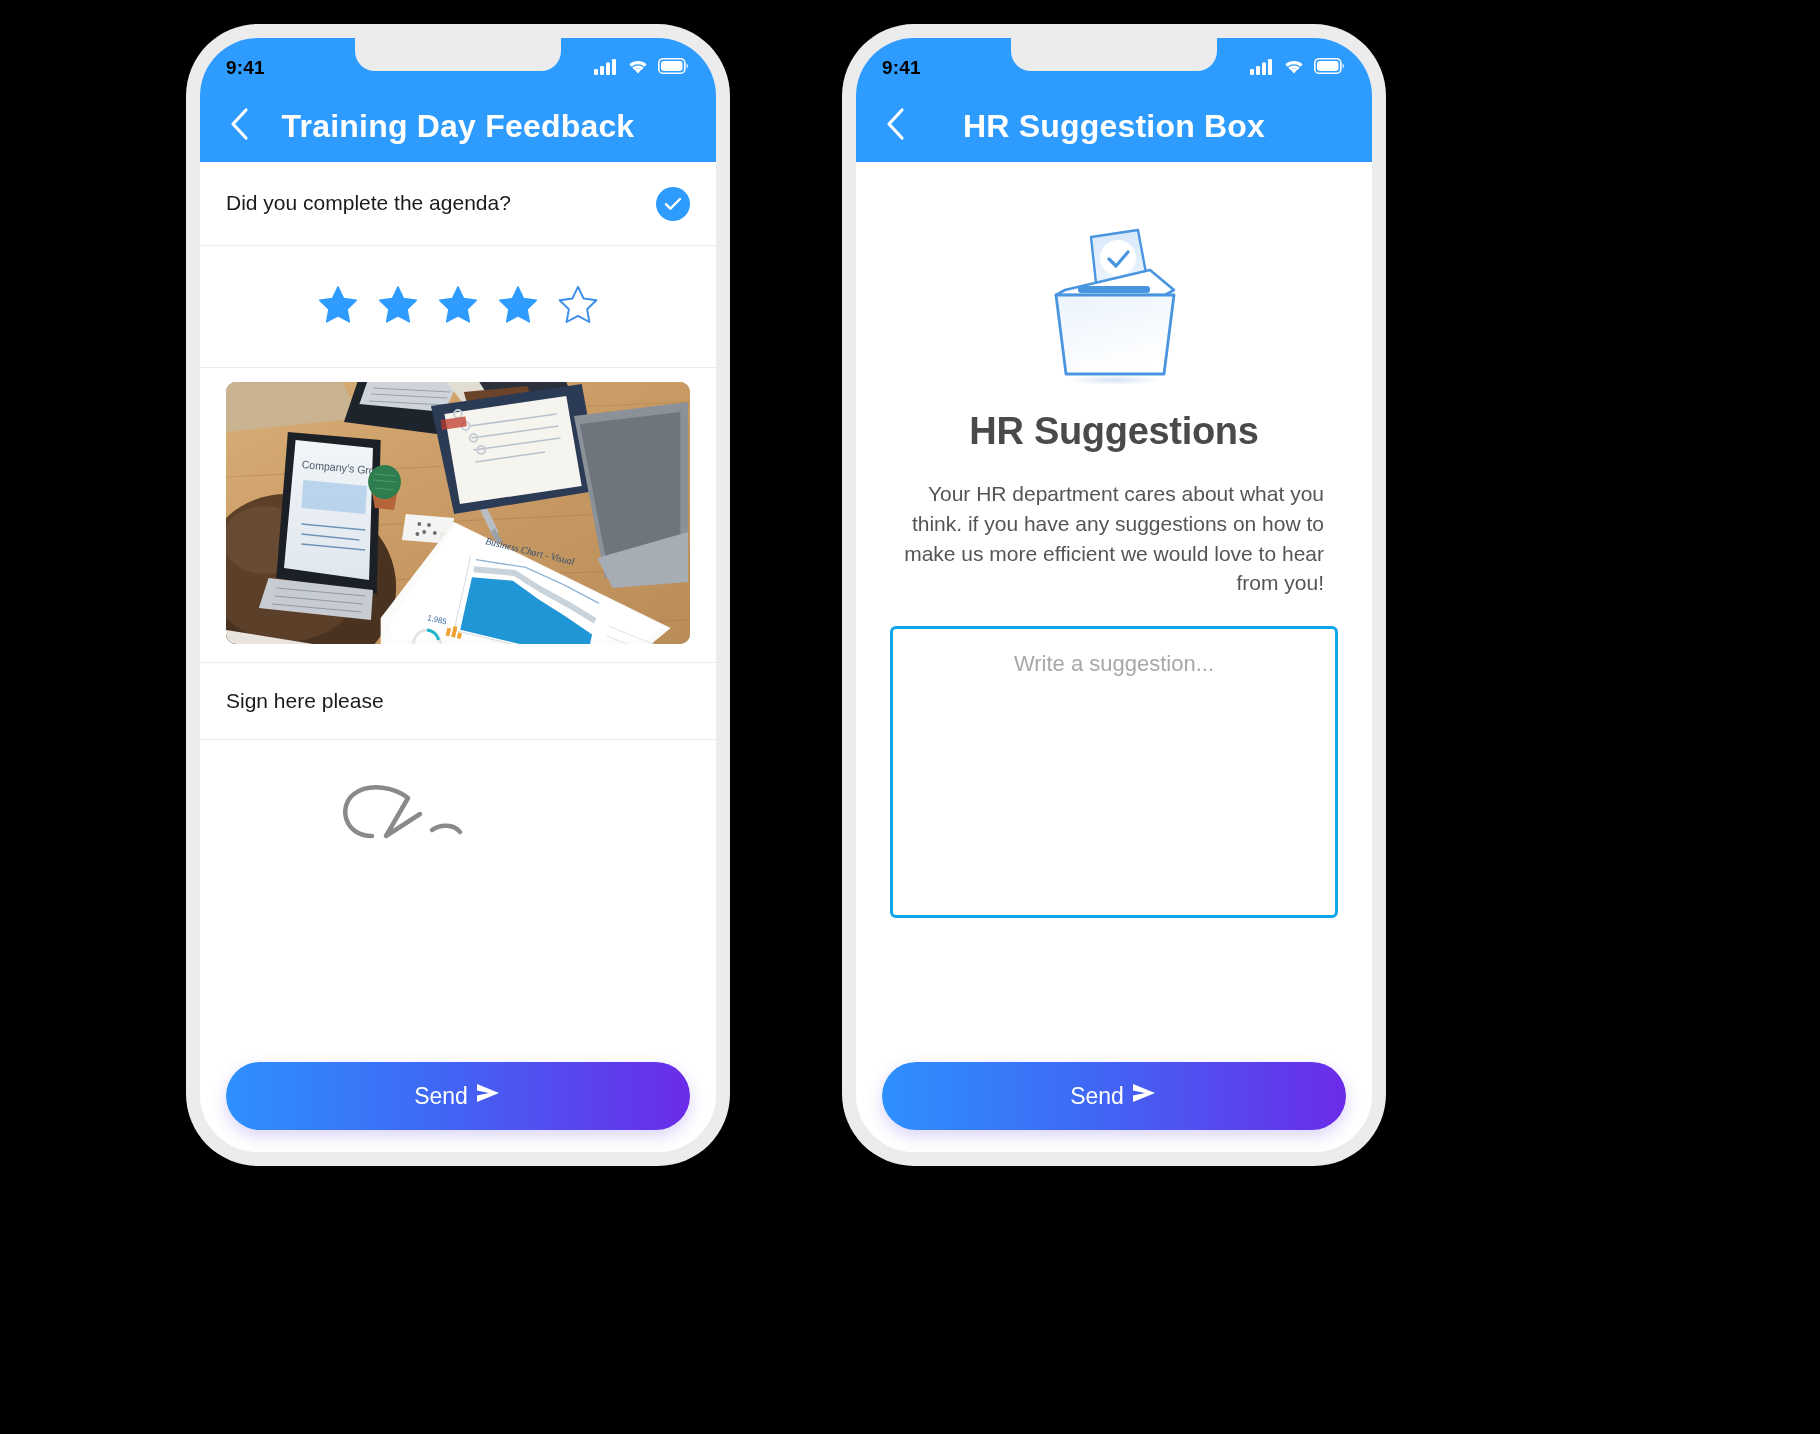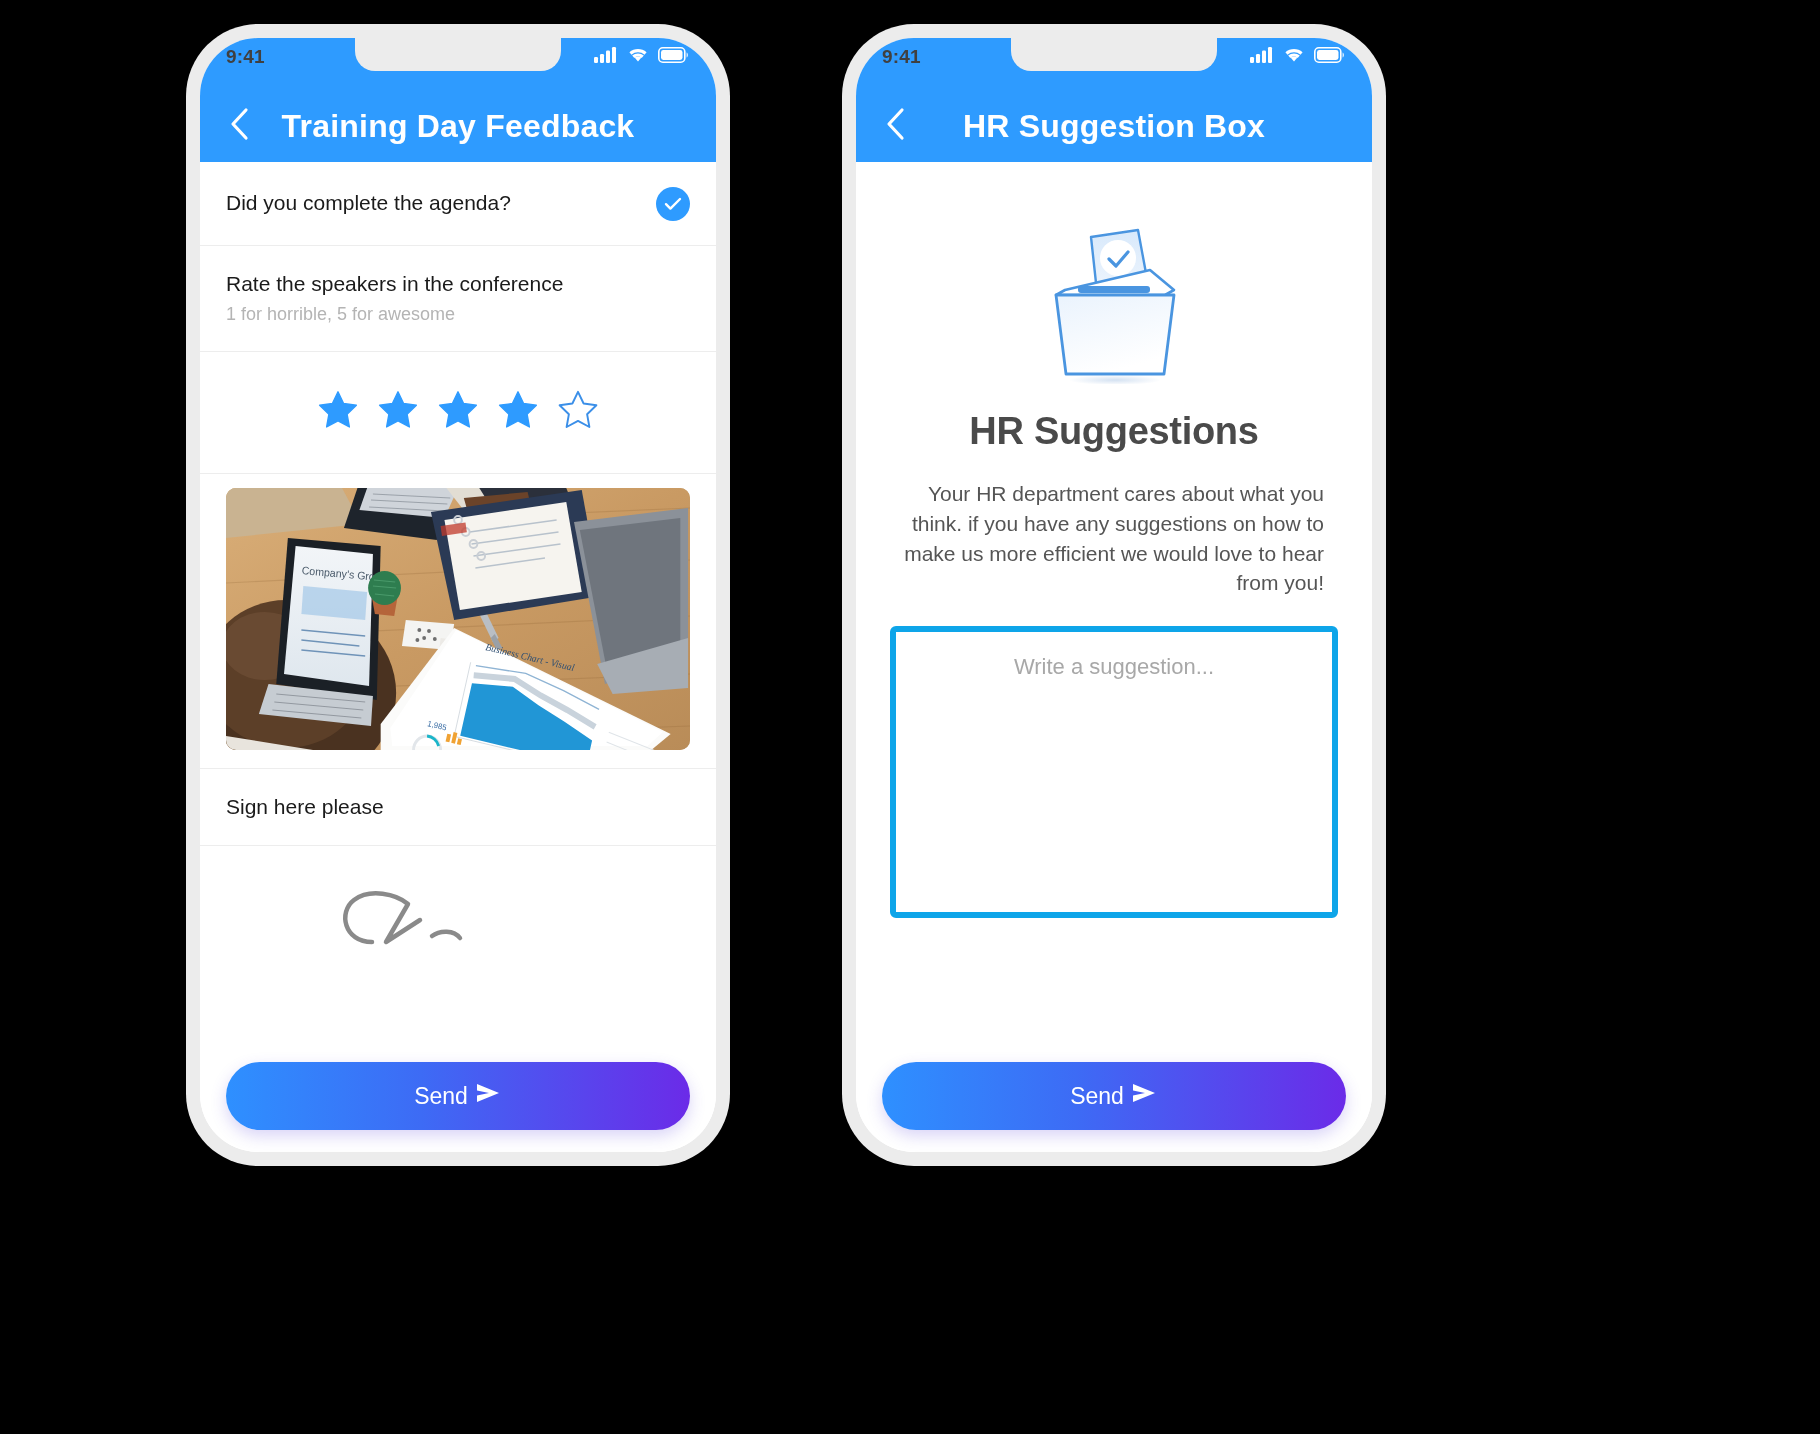--- a/index.html
+++ b/index.html
@@ -40,22 +40,22 @@
   .blue-header {
     position: relative;
     background: #2E9BFF;
     flex: 0 0 auto;
     padding-top: 8px;
   }
   .statusbar {
     position: relative;
     height: 44px;
     display: flex;
-    align-items: flex-start;
-    color: #404040;
+    align-items: center;
+    color: #000000;
     padding: 0 26px;
     z-index: 2;
   }
   .status-time {
     font-size: 19px;
     font-weight: 600;
     letter-spacing: 0.2px;
     width: 120px;
   }
   .status-spacer { flex: 1; }
@@ -194,21 +194,21 @@
     line-height: 1.42;
     color: #555555;
     text-align: right;
     margin-top: 26px;
     max-width: 420px;
   }
   .suggestion-box {
     margin-top: 28px;
     width: 100%;
     height: 292px;
-    border: 6px solid #0ea5e9;
+    border: 3px solid #0ea5e9;
     border-radius: 6px;
     background: #FFFFFF;
     padding: 22px;
     cursor: text;
   }
   .suggestion-placeholder {
     font-size: 22px;
     color: #A8A8A8;
     text-align: center;
     display: block;
@@ -297,24 +297,20 @@
 
         <div class="row row-qa">
           <div class="q-text">Did you complete the agenda?</div>
           <div class="check-circle">
             <svg width="18" height="14" viewBox="0 0 18 14">
               <path d="M2 7.2 6.4 11.6 16 2" fill="none" stroke="#fff" stroke-width="2.4" stroke-linecap="round" stroke-linejoin="round"></path>
             </svg>
           </div>
         </div>
 
-        <div class="row row-block">
-          <div class="q-text">Rate the speakers in the conference</div>
-          <div class="q-sub">1 for horrible, 5 for awesome</div>
-        </div>
 
         <div class="row row-stars">
           <span class="star">
             <svg width="44" height="42" viewBox="0 0 24 24">
                 <path d="M12 1.6 15.2 8.3l7.3 1-5.3 5.1 1.3 7.3L12 18.2 5.5 21.7l1.3-7.3-5.3-5.1 7.3-1z" fill="#2E9BFF" stroke="#2E9BFF" stroke-width="0.8" stroke-linejoin="round"></path>
               </svg>
           </span>
           <span class="star">
             <svg width="44" height="42" viewBox="0 0 24 24">
                 <path d="M12 1.6 15.2 8.3l7.3 1-5.3 5.1 1.3 7.3L12 18.2 5.5 21.7l1.3-7.3-5.3-5.1 7.3-1z" fill="#2E9BFF" stroke="#2E9BFF" stroke-width="0.8" stroke-linejoin="round"></path>

